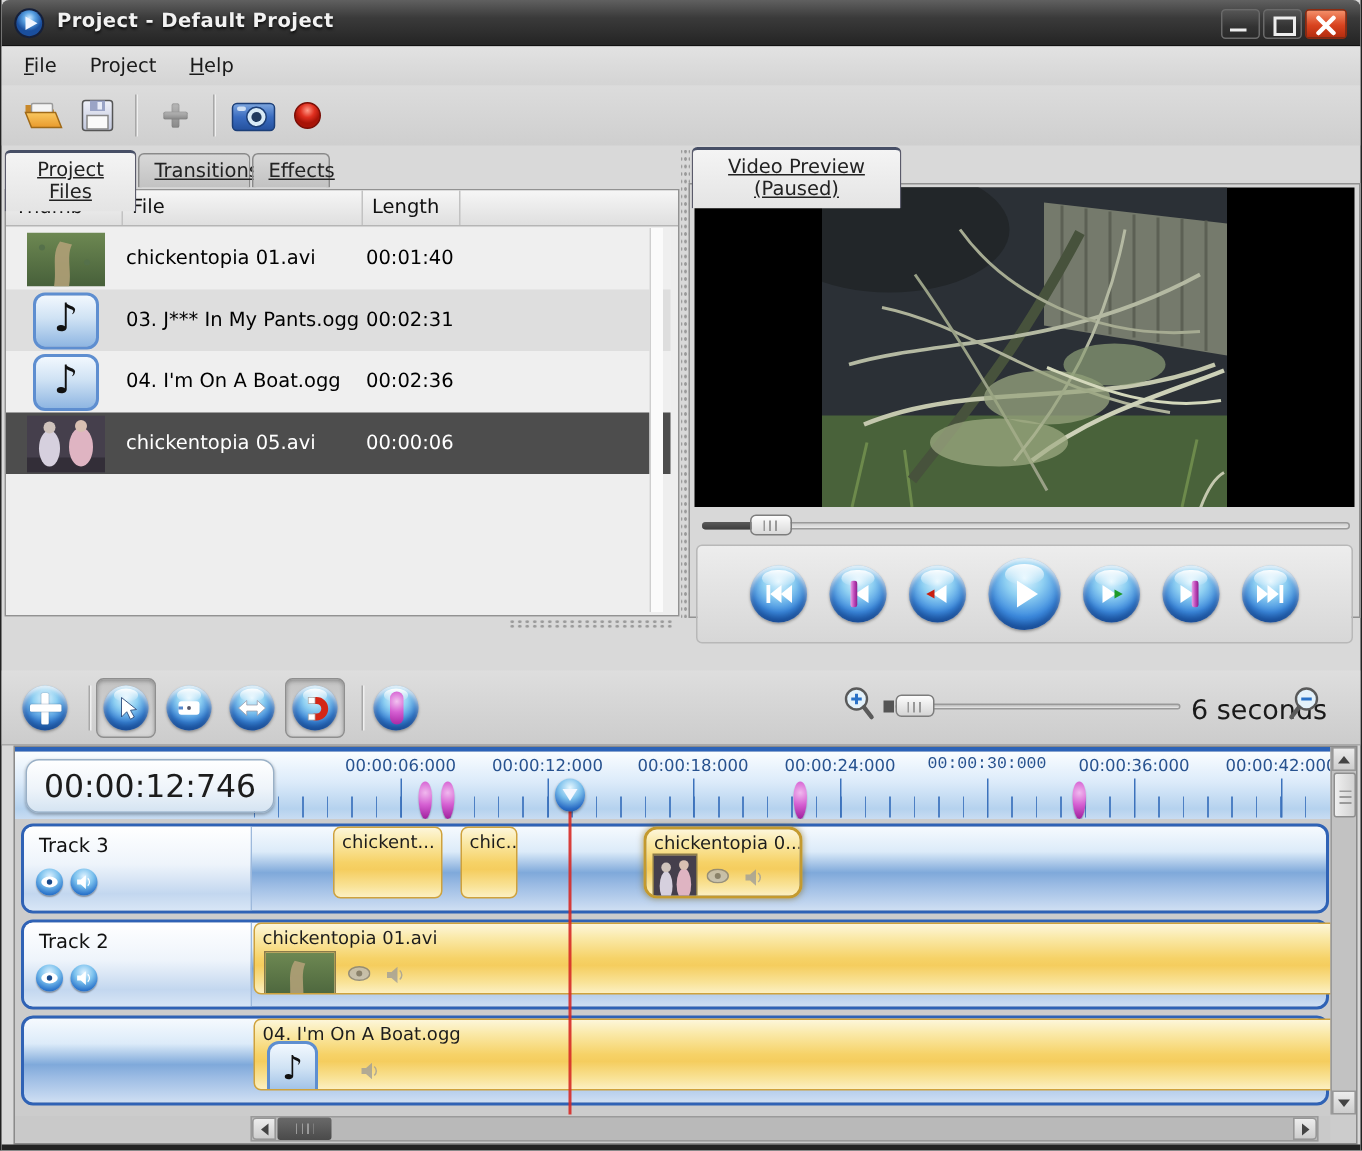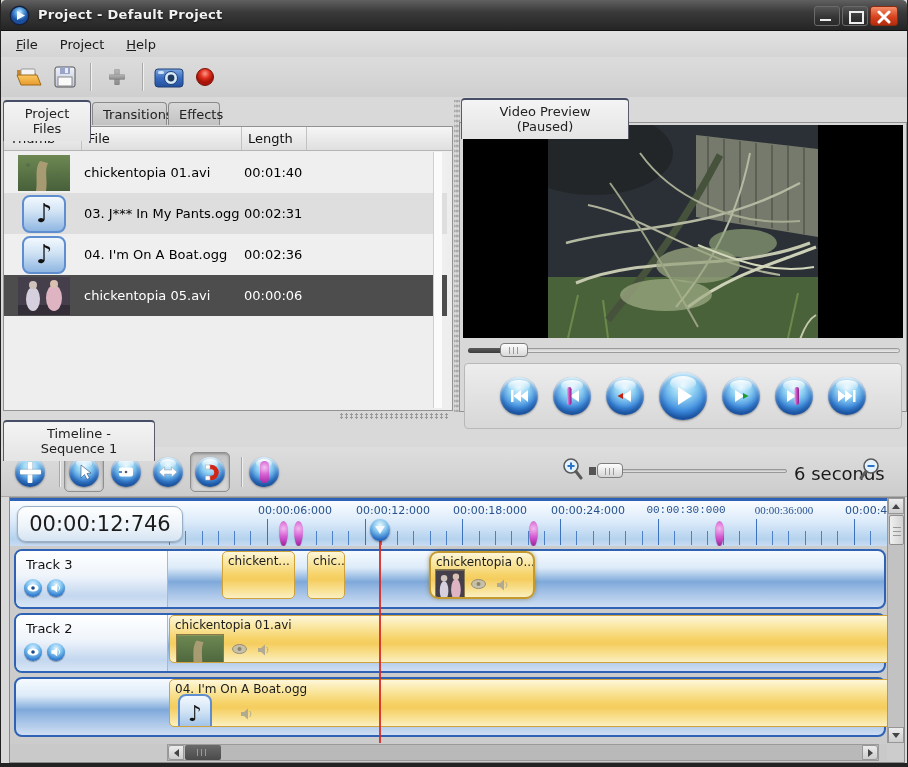--- a/index.html
+++ b/index.html
@@ -31,21 +31,21 @@
   .menu-item { display:inline-block; font-size:13px; color:#1a1a1a; padding:3px 9px; }
   .menu-item.mn::first-letter { text-decoration: underline; }
   
   .toolbar { position:absolute; left:0; top:57px; width:100%; height:40px;
     background: linear-gradient(#dcdcdc, #cfcfcf); display:flex; align-items:center; padding-left:10px; }
   .tool-btn { width:36px; height:34px; display:flex; align-items:center; justify-content:center; border-radius:3px; }
   .tb-sep { width:2px; height:28px; margin:0 7px; border-left:1px solid #a8a8a8; border-right:1px solid #f0f0f0; }
   
   .tab { position:absolute; font-size:13px; color:#222; text-align:center;
     border:1px solid #8a8a8a; border-bottom:none; border-radius:4px 4px 0 0;
-    background: linear-gradient(#d8d8d8, #c2c2c2); padding:4px 10px 3px; }
+    background: linear-gradient(#d8d8d8, #c2c2c2); padding:4px 10px 3px;text-decoration:underline; }
   .tab.active { background: linear-gradient(#f4f4f4, #e4e4e4);
     border-color:#5a5a6a; border-top:2px solid #474f66; font-size:13px; z-index:3; padding-bottom:5px; }
   .panel { position:absolute; border:1px solid #929292; background:#eeeeee; }
   
   .grid-header { position:absolute; left:0; top:0; width:100%; height:24px; display:flex;
     background: linear-gradient(#f6f6f6, #dfdfdf); border-bottom:1px solid #b5b5b5; }
   .grid-header .cell { font-size:13px; color:#111; padding:4px 6px; border-right:1px solid #c2c2c2; }
   .file-row { position:absolute; left:0; width:443px; height:41px; display:flex; align-items:center; }
   .row-light { background:#efefef; } .row-dark { background:#dedede; }
   .row-selected { background:#4d4d4d; color:#fff; }
@@ -94,21 +94,21 @@
     background:linear-gradient(#fdfdfd,#d5d5d5); }
   .zslider-handle::after { content:""; position:absolute; left:7px; top:4px; width:11px; height:7px;
     background:repeating-linear-gradient(to right, #999 0 1px, transparent 1px 4px); }
   
   .tl-panel { position:absolute; left:8px; top:497px; width:896px; height:266px; border:1px solid #8a8a8a; background:#cccccc; overflow:hidden; }
   .ruler { position:absolute; left:0; top:0; width:877px; height:48px; border-top:3px solid #2c63b8;
     background:linear-gradient(#fafdff, #dcebfa 45%, #b5d2ee 85%, #c8dcf2); overflow:hidden; }
   .timecode-box { position:absolute; left:7px; top:5px; width:166px; height:36px; border:1px solid #9ab0c6; border-radius:9px;
     background:linear-gradient(#ffffff, #eef4fa 55%, #d5e4f2); display:flex; align-items:center; justify-content:center;
     font-size:21px; color:#1c1c1c; box-shadow:0 1px 2px rgba(0,0,0,.25); }
-  .ruler-label { position:absolute; top:3px; transform:translateX(-50%); font-size:11px; color:#27528f; white-space:nowrap;margin-left:28px; }
+  .ruler-label { position:absolute; top:3px; transform:translateX(-50%); font-size:11px; color:#27528f; white-space:nowrap; }
   .tick-minor { position:absolute; left:159px; top:30px; width:716px; height:14px;
     background:repeating-linear-gradient(to right, #4d80c4 0 1px, transparent 1px 16.3px); }
   .tick-major { position:absolute; top:18px; width:1px; height:26px; background:#3c72bc; }
   .marker { position:absolute; top:20px; width:9px; height:25px; border-radius:50% 50% 50% 50% / 38% 38% 62% 62%;
     background: radial-gradient(circle at 50% 30%, #f0b8ee 0%, #d55fd2 45%, #9c1d9a 100%); box-shadow:0 1px 1px rgba(0,0,0,.3); }
   .playhead { position:absolute; left:360px; top:18px; width:20px; height:22px; border-radius:50%; z-index:30;
     background: radial-gradient(circle at 50% 28%, #e8f8ff, #7cc0ec 40%, #2a6cc4 75%, #114e9e); box-shadow:0 1px 2px rgba(0,0,0,.4); }
   .playhead::after { content:""; position:absolute; left:5px; top:7px; width:0; height:0;
     border-left:5px solid transparent; border-right:5px solid transparent; border-top:8px solid #f4f8ff; }
   .playline { position:absolute; left:369px; top:30px; width:2px; height:215px; background:rgba(214,42,38,.9); z-index:25; }
@@ -315,21 +315,21 @@
       </span>
       <span class="c-file">chickentopia 05.avi</span>
       <span class="c-len">00:00:06</span>
     </div>
     <div class="scroll-strip"></div>
   </div>
 
   <div class="v-split"></div>
   <div class="h-split"></div>
 
-  <div class="tab active" style="left:460px; top:98px; width:168px;">
+  <div class="tab active" style="left:460px; top:98px; width:140px;">
     <span>Video Preview (Paused)</span>
   </div>
   <div class="panel" style="left:458px; top:122px; width:448px; height:290px; background:#d8d8d8;">
     <div class="video-stage">
       <svg width="270" height="213" viewBox="0 0 270 213">
         <rect width="270" height="213" fill="#2b3036"></rect>
         <ellipse cx="45" cy="28" rx="80" ry="42" fill="#222629"></ellipse>
         <polygon points="148,10 270,24 270,112 148,92" fill="#757a6c"></polygon>
         <g stroke="#5c6054" stroke-width="2">
           <line x1="160" y1="12" x2="160" y2="94"></line>
@@ -420,23 +420,20 @@
       <div class="sphere t-btn">
         <svg width="20" height="14" viewBox="0 0 20 14" style="position:relative;z-index:2">
           <polygon points="1,1 8.5,7 1,13" fill="#fff"></polygon>
             <polygon points="8,1 15.5,7 8,13" fill="#fff"></polygon>
           <rect x="16" y="1" width="2.5" height="12" fill="#fff"></rect>
         </svg>
       </div>
     </div>
   </div>
 
-  <div class="tab active" style="left:2px; top:420px; width:152px;">
-    <span>Timeline - Sequence 1</span>
-  </div>
 
   <div class="tl-toolbar">
     <div class="sphere tl-btn cross" style="left:14px;"></div>
     <div class="tl-sep" style="left:58px;"></div>
     <div class="tool-frame" style="left:63px;"></div>
     <div class="sphere tl-btn" style="left:68px;">
       <svg width="18" height="18" viewBox="0 0 18 18" style="position:relative;z-index:2">
         <polygon points="6,2 6,15 9.5,11.5 12,16.5 14.5,15 12,10.5 16,10" fill="#fff" stroke="#2a4a7a" stroke-width=".6"></polygon>
       </svg>
     </div>
@@ -486,21 +483,21 @@
   </div>
 
   <div class="tl-panel">
 
     <div class="ruler">
       <span class="ruler-label" style="left:257px;">00:00:06:000</span>
       <span class="ruler-label" style="left:355px;">00:00:12:000</span>
       <span class="ruler-label" style="left:452px;">00:00:18:000</span>
       <span class="ruler-label" style="left:550px;">00:00:24:000</span>
       <span class="ruler-label" style="left:648px;font-family:Liberation Mono, monospace;">00:00:30:000</span>
-      <span class="ruler-label" style="left:746px;font-family:Liberation Serif, serif;">00:00:36:000</span>
+      <span class="ruler-label" style="left:746px;">00:00:36:000</span>
       <span class="ruler-label" style="left:844px;">00:00:42:000</span>
       <div class="tick-minor"></div>
       <div class="tick-major" style="left:257px;"></div>
       <div class="tick-major" style="left:355px;"></div>
       <div class="tick-major" style="left:452px;"></div>
       <div class="tick-major" style="left:550px;"></div>
       <div class="tick-major" style="left:648px;"></div>
       <div class="tick-major" style="left:746px;"></div>
       <div class="tick-major" style="left:844px;"></div>
       <div class="marker" style="left:269px;"></div>

